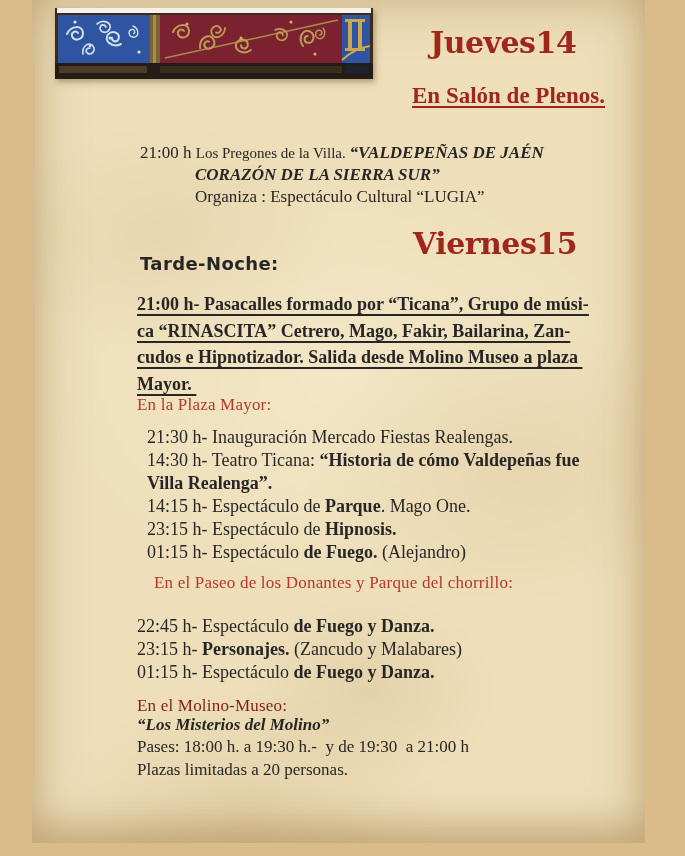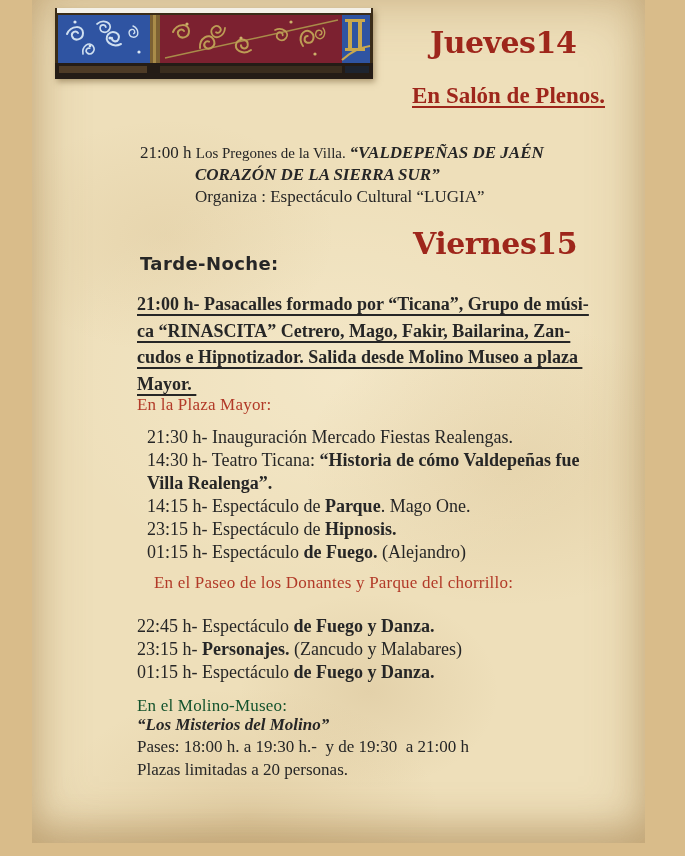--- a/index.html
+++ b/index.html
@@ -64,21 +64,21 @@
   }
   .pasacalles .u{
     text-decoration:underline;text-decoration-thickness:2px;text-underline-offset:4px;
   }
   .section-title{
     position:absolute;color:var(--section-red);font-size:17px;
     text-underline-offset:3px;letter-spacing:.2px;
   }
   .plaza-title{left:137px;top:395px;}
   .paseo-title{left:154px;top:573px;}
-  .molino-title{left:137px;top:696px;color:#14532d;}
+  .molino-title{left:137px;top:696px;color:#7f1d1d;}
   .evt-list{position:absolute;font-size:18px;line-height:23px;}
   .plaza-list{left:137px;top:426px;width:458px;margin-left:10px;}
   .paseo-list{left:137px;top:615px;width:480px;}
   .molino-list{left:137px;top:714px;width:490px;font-size:17px;line-height:22.4px;}
 </style>
 </head>
 <body>
 
 <div class="stage">
   <div class="page"></div>

